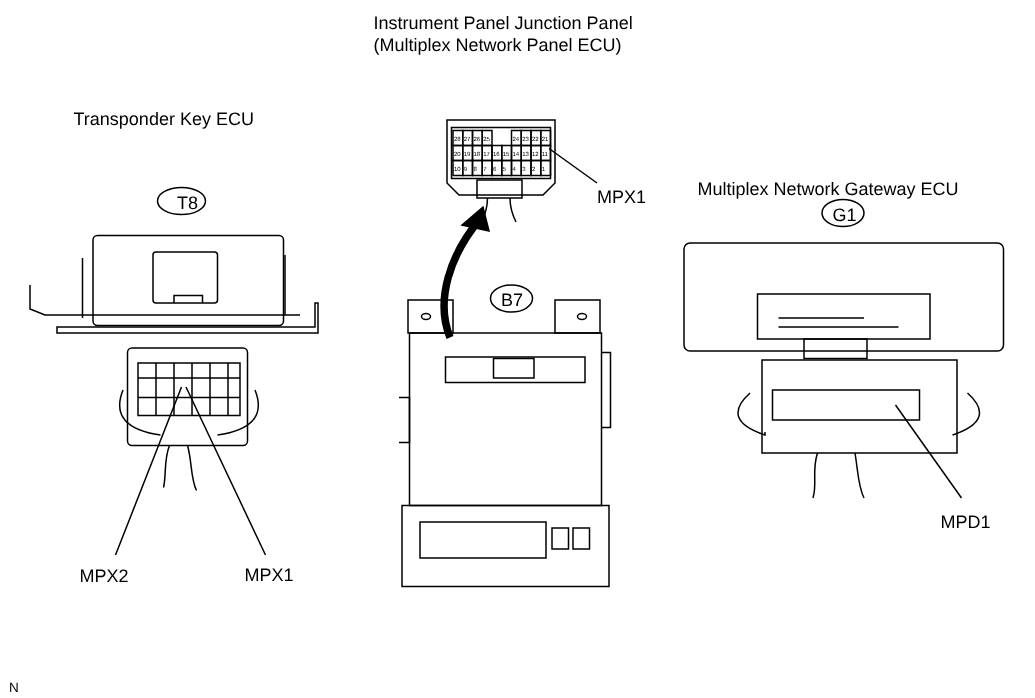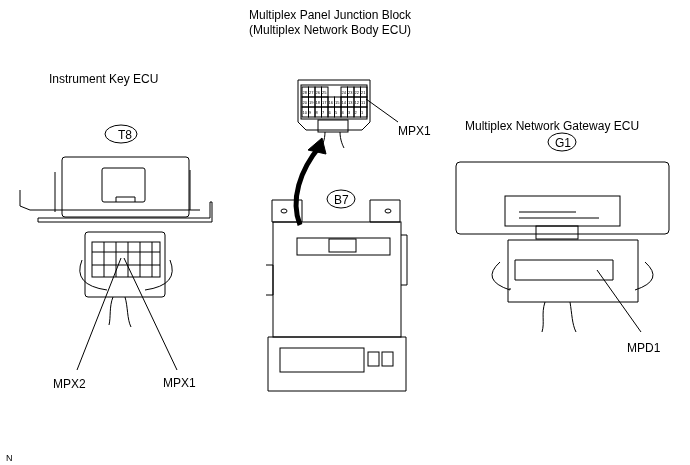--- a/index.html
+++ b/index.html
@@ -4,23 +4,23 @@
 <style>
   html,body{margin:0;padding:0;background:#fff;}
   body{width:690px;height:465px;position:relative;overflow:hidden;font-family:"Liberation Sans",sans-serif;color:#000;}
   .lbl{position:absolute;font-size:12px;white-space:nowrap;}
   svg{position:absolute;left:0;top:0;}
   .pin{font-size:4px;font-family:"Liberation Sans",sans-serif;}
 </style>
 </head>
 <body>
 
-<div class="lbl" style="left:249px;top:8px;">Multiplex Panel Junction Block</div>
-<div class="lbl" style="left:249px;top:23px;">(Multiplex Network Body ECU)</div>
-<div class="lbl" style="left:49px;top:72px;">Instrument Key ECU</div>
+<div class="lbl" style="left:249px;top:8px;">Instrument Panel Junction Panel</div>
+<div class="lbl" style="left:249px;top:23px;">(Multiplex Network Panel ECU)</div>
+<div class="lbl" style="left:49px;top:72px;">Transponder Key ECU</div>
 <div class="lbl" style="left:465px;top:80px;margin-top:39px;">Multiplex Network Gateway ECU</div>
 
 <svg width="690" height="465" viewBox="0 0 690 465" fill="none" stroke="#000" stroke-width="1">
 
   <g>
     <ellipse cx="121" cy="134" rx="16" ry="9"></ellipse>
     <rect x="62" y="157" width="127" height="60" rx="3"></rect>
     <rect x="102" y="168" width="43" height="34" rx="2"></rect>
     <path d="M116 202 v-5 h19 v5"></path>
     <path d="M55 172 v40 M190 170 v40"></path>

